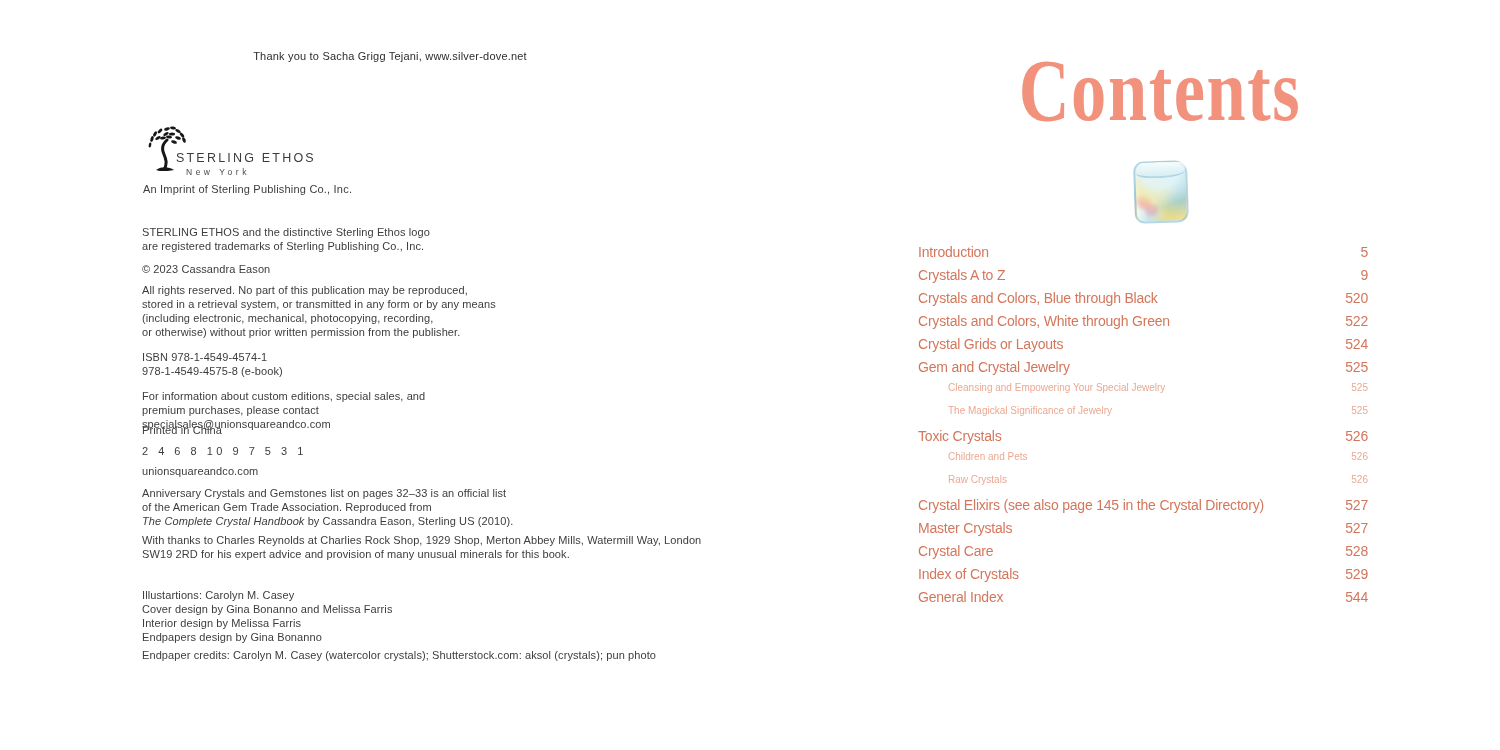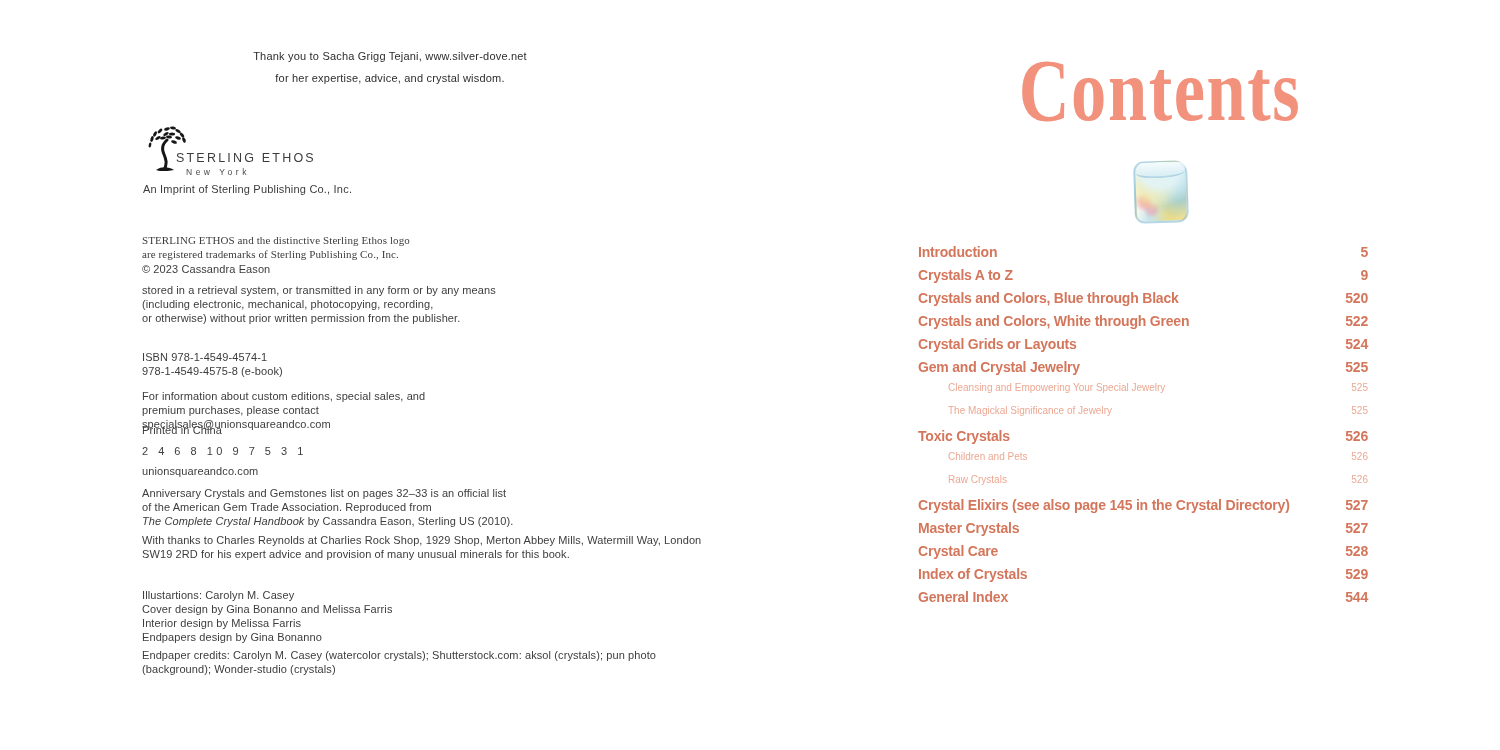--- a/index.html
+++ b/index.html
@@ -15,21 +15,21 @@
   }
   .logo-tree { position:absolute; left:147px; top:125px; }
   .logo-name { position:absolute; left:176px; top:151px; font-size:12.5px; letter-spacing:2.2px; color:#3b3b3b; }
   .logo-city { position:absolute; left:186px; top:167px; font-size:8.5px; letter-spacing:3.5px; color:#4a4a4a; }
   .imprint   { position:absolute; left:143px; top:183px; font-size:11px; color:#3b3b3b; letter-spacing:.2px;text-align:right; }
 
   .pg {
     position:absolute; left:142px; font-size:11px; line-height:14px;
     color:#3c3c3c; white-space:nowrap; letter-spacing:.1px;
   }
-  .p-trademark { top:233px;font-family:Liberation Serif, serif; }
+  .p-trademark { top:225px; }
   .p-copyright { top:262px; }
   .p-rights    { top:283px; }
   .p-isbn      { top:350px; }
   .p-sales     { top:377px;margin-top:12px; }
   .p-printed   { top:423px; }
   .p-run       { top:444px; letter-spacing:3.5px; }
   .p-web       { top:464px; }
   .p-anniv     { top:486px; }
   .p-thanks    { top:533px; }
   .p-credits   { top:588px; }
@@ -62,21 +62,21 @@
     content:""; position:absolute; left:1%; top:-1px; width:97%; height:24%;
     border-radius:8px 10px 50% 40%;
     background:linear-gradient(rgba(246,252,253,.95), rgba(198,228,240,.35));
     border-bottom:2px solid rgba(118,178,208,.5);
     transform:skewX(-7deg);
   }
 
   .toc { position:absolute; left:918px; top:244px; width:450px; }
   .toc-row {
     display:flex; align-items:baseline; height:23px;
-    font-weight:bold; font-size:14px; letter-spacing:-.2px; color:#d4765b;
+    font-weight:normal; font-size:14px; letter-spacing:-.2px; color:#d4765b;
   }
   .toc-row.sub {
     font-weight:normal; font-size:10px; letter-spacing:0; color:#eba892; padding-left:30px;
   }
   .toc-label { white-space:nowrap; }
   .toc-dots {
     flex:1; height:12px; margin:0 5px; min-width:8px; align-self:center;
     background-image:radial-gradient(circle, #cd8a72 1.15px, rgba(0,0,0,0) 1.45px);
     background-size:7.5px 12px; background-repeat:repeat-x; background-position:2px 7px;
   }
@@ -85,21 +85,20 @@
   }
   .toc-page { min-width:32px; text-align:right; white-space:nowrap; }
 </style>
 </head>
 <body>
 
 <div class="canvas">
 
   <div class="dedication">
     <div>Thank you to Sacha Grigg Tejani, www.silver-dove.net</div>
-    <div>for her expertise, advice, and crystal wisdom.</div>
   </div>
 
   <svg class="logo-tree" width="42" height="46" viewBox="0 0 42 46">
     <g fill="#161616">
       <path d="M9,45 C15,41 22,42 27,45 C20,46.6 12,46.6 9,45 Z"></path>
       <path d="M17,45 C21,38 18.5,33 16.5,28 C14.5,23 15.5,19 20,15" fill="none" stroke="#161616" stroke-width="3" stroke-linecap="round"></path>
       <ellipse cx="20" cy="4" rx="3" ry="1.5" transform="rotate(-20 20 4)"></ellipse>
       <ellipse cx="26" cy="3" rx="3" ry="1.5" transform="rotate(10 26 3)"></ellipse>
       <ellipse cx="31" cy="6" rx="3" ry="1.5" transform="rotate(30 31 6)"></ellipse>
       <ellipse cx="35" cy="10" rx="3" ry="1.5" transform="rotate(48 35 10)"></ellipse>
@@ -122,20 +121,21 @@
   <div class="imprint">An Imprint of Sterling Publishing Co., Inc.</div>
 
   <div class="pg p-trademark">
     <div>STERLING ETHOS and the distinctive Sterling Ethos logo</div>
     <div>are registered trademarks of Sterling Publishing Co., Inc.</div>
   </div>
 
   <div class="pg p-copyright">© 2023 Cassandra Eason</div>
 
   <div class="pg p-rights">
+    <div>All rights reserved. No part of this publication may be reproduced,</div>
     <div>stored in a retrieval system, or transmitted in any form or by any means</div>
     <div>(including electronic, mechanical, photocopying, recording,</div>
     <div>or otherwise) without prior written permission from the publisher.</div>
   </div>
 
   <div class="pg p-isbn">
     <div>ISBN 978-1-4549-4574-1</div>
     <div>978-1-4549-4575-8 (e-book)</div>
   </div>
 
@@ -162,21 +162,20 @@
 
   <div class="pg p-credits">
     <div>Illustartions: Carolyn M. Casey</div>
     <div>Cover design by Gina Bonanno and Melissa Farris</div>
     <div>Interior design by Melissa Farris</div>
     <div>Endpapers design by Gina Bonanno</div>
   </div>
 
   <div class="pg p-endpaper">
     <div>Endpaper credits: Carolyn M. Casey (watercolor crystals); Shutterstock.com:  aksol (crystals); pun photo</div>
-    <div>(background); Wonder-studio (crystals)</div>
   </div>
 
   <div class="contents-title">Contents</div>
 
   <div class="cube"></div>
 
   <div class="toc">
     <div class="toc-row main">
       <span class="toc-label">Introduction</span>
       <span class="toc-dots"></span>

